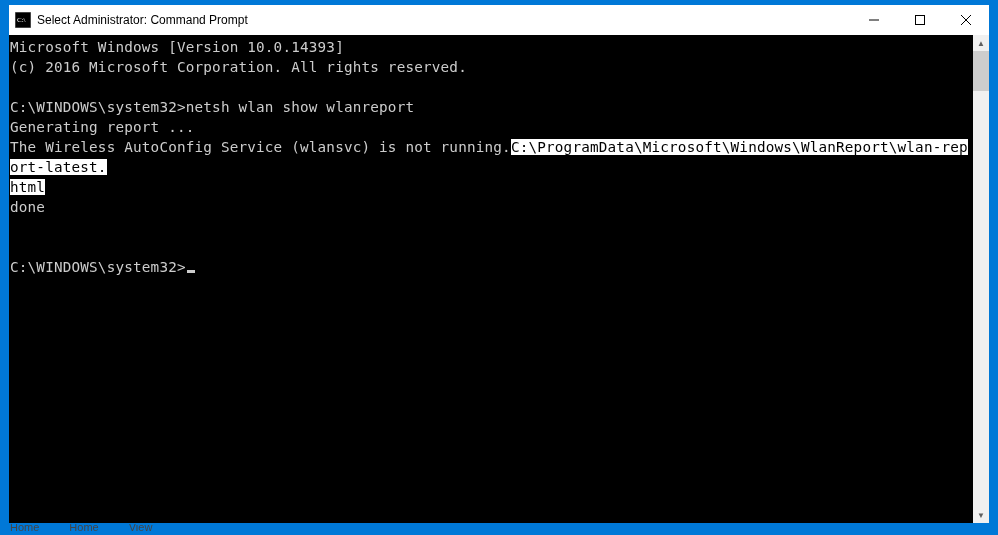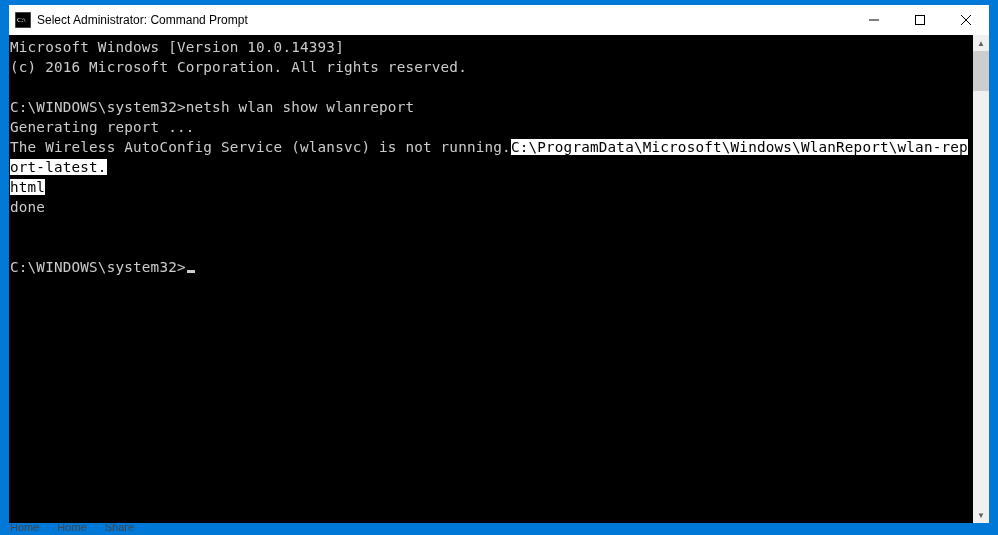--- a/index.html
+++ b/index.html
@@ -129,31 +129,31 @@
       height: 40px;
       background: #cdcdcd;
     }
     .behind-tabs {
       position: absolute;
       bottom: 2px;
       left: 10px;
       font-size: 11px;
       color: #444;
       display: flex;
-      gap: 18px;
+      gap: 30px;
       z-index: -1;
     }
   </style>
 </head>
 <body>
 
 <div class="behind-tabs">
   <span>Home</span>
   <span>Home</span>
-  <span>Share</span>
+  <span>View</span>
 </div>
 
 <div class="window">
   <div class="titlebar">
     <span class="titlebar-icon">
       <svg viewBox="0 0 16 16">
         <rect x="0" y="0" width="16" height="16" fill="#000000" stroke="#888" stroke-width="1"></rect>
         <text x="2" y="10" font-size="7" fill="#ffffff" font-family="Consolas">C:\</text>
       </svg>
     </span>

